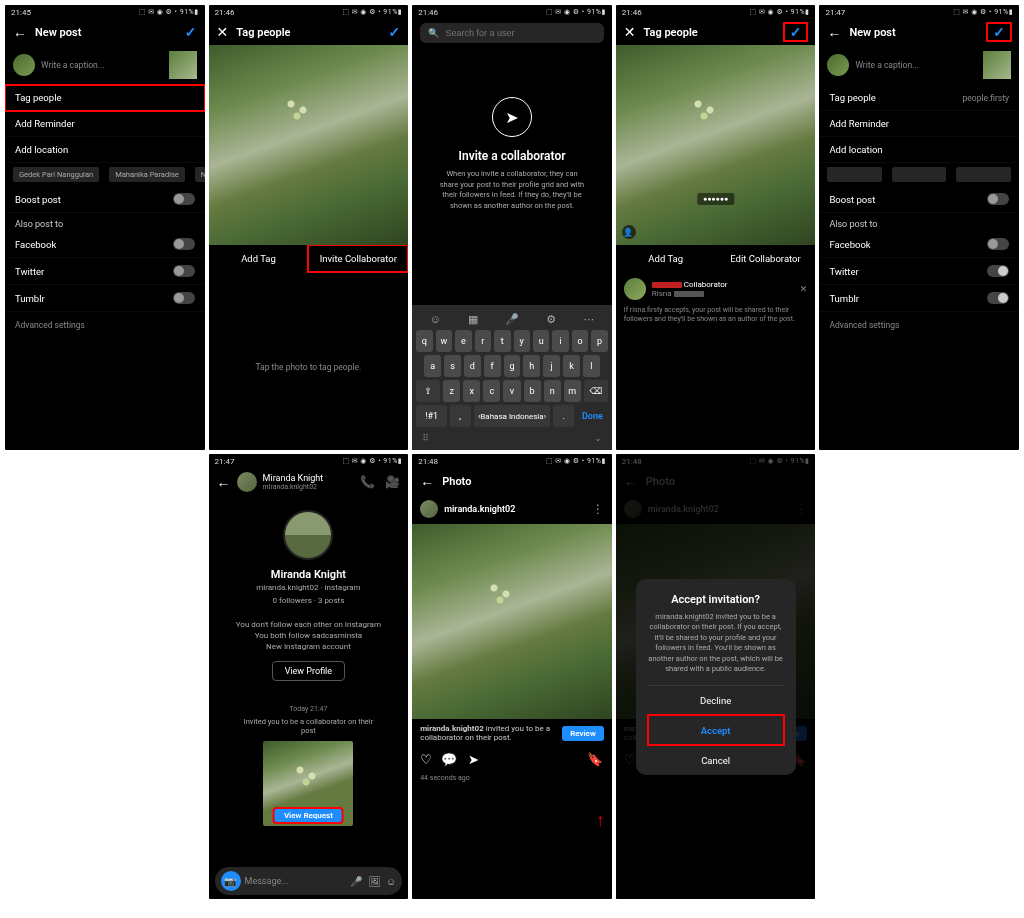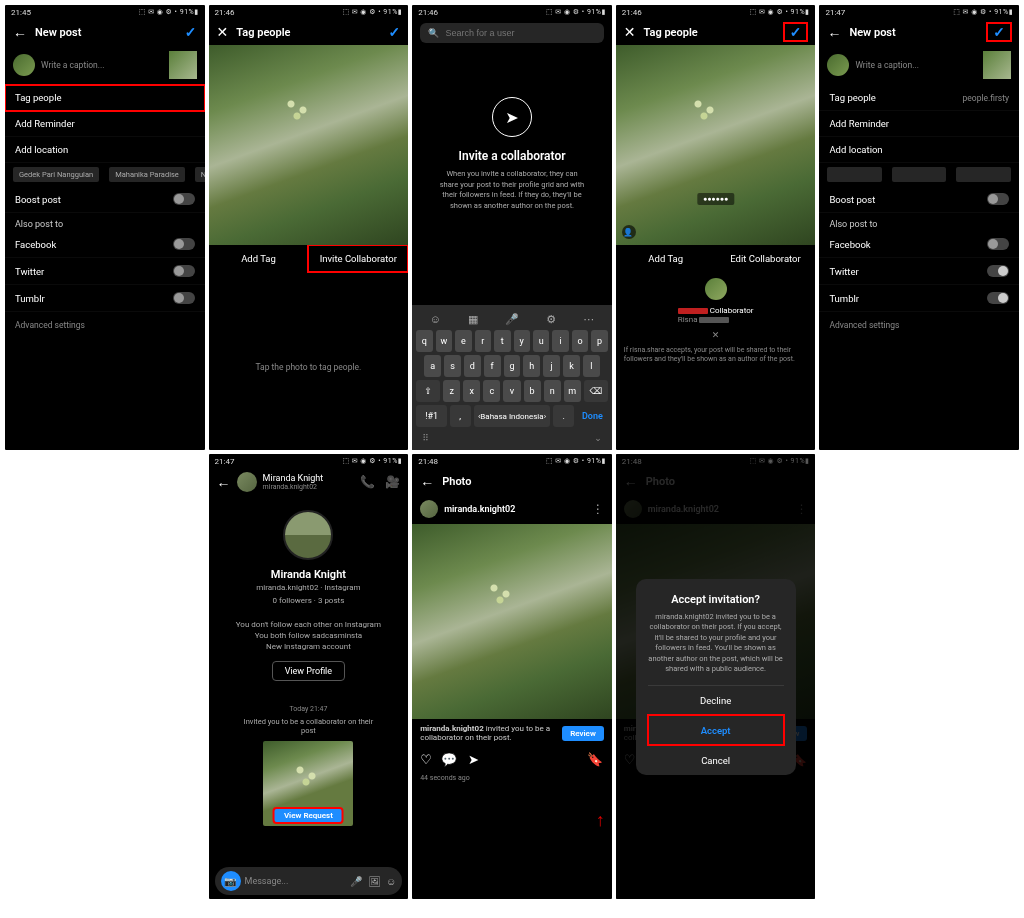--- a/index.html
+++ b/index.html
@@ -93,21 +93,21 @@
   .invite-title { font-size:12px; font-weight:600; margin-bottom:6px; }
   .invite-sub { font-size:7.5px; color:#aaa; line-height:1.4; }
   .keyboard { position:absolute; bottom:0; left:0; right:0; background:#2b2b2b; padding:4px; }
   .krow { display:flex; gap:3px; justify-content:center; margin-bottom:3px; }
   .key { background:#4a4a4a; border-radius:3px; min-width:15px; height:22px; display:flex; align-items:center; justify-content:center; font-size:9px; flex:1; }
   .key.dark { background:#383838; }
   .key.done { background:transparent; color:#1e8dff; font-weight:600; }
   .tool-row { display:flex; justify-content:space-around; padding:4px 0; }
   .tool-row span { color:#aaa; font-size:11px; }
 
-  .collab-row { display:flex; align-items:center; padding:6px 8px; gap:6px;flex-direction:column; }
+  .collab-row { display:flex; align-items:center; padding:6px 8px; gap:6px; }
   .collab-av { width:22px; height:22px; border-radius:50%; background:linear-gradient(135deg,#5a7f3a,#8fa860); }
   .collab-info { flex:1; font-size:8px; }
   .redact { background:#c02020; display:inline-block; height:6px; width:30px; vertical-align:middle; border-radius:1px; }
   .collab-note { font-size:7px; color:#888; padding:0 8px; line-height:1.3; }
   .mini-tag { position:absolute; bottom:40px; left:50%; transform:translateX(-50%); background:rgba(0,0,0,0.5); padding:2px 6px; border-radius:2px; font-size:7px; }
   .cam-ic { position:absolute; bottom:6px; left:6px; width:14px; height:14px; background:rgba(0,0,0,0.6); border-radius:50%; display:flex; align-items:center; justify-content:center; font-size:8px; }
 
   .dm-head { display:flex; align-items:center; gap:6px; padding:4px 8px; }
   .dm-av { width:20px; height:20px; border-radius:50%; background:linear-gradient(135deg,#7a8a60,#556540); }
   .dm-name { flex:1; font-size:9px; }
@@ -313,21 +313,21 @@
       <div class="tag-btn">Edit Collaborator</div>
     </div>
     <div class="collab-row">
       <div class="collab-av"></div>
       <div class="collab-info">
         <span class="redact"></span> <span>Collaborator</span><br>
         <span style="color:#888">Risna</span> <span class="redact" style="background:#555"></span>
       </div>
       <span style="color:#888">✕</span>
     </div>
-    <div class="collab-note">If risna.share accepts, your post will be shared to their followers and they'll be shown as an author of the post.</div>
+    <div class="collab-note">If risna.firsty accepts, your post will be shared to their followers and they'll be shown as an author of the post.</div>
   </div>
 
   <div class="phone">
     <div class="status">
         <span>21:47</span>
         <span class="icons"><span>⬚ ✉ ◉ ⚙ •</span> <span>91%</span>▮</span>
       </div>
     <div class="topbar">
       <span class="back">←</span>
       <span class="title">New post</span>

